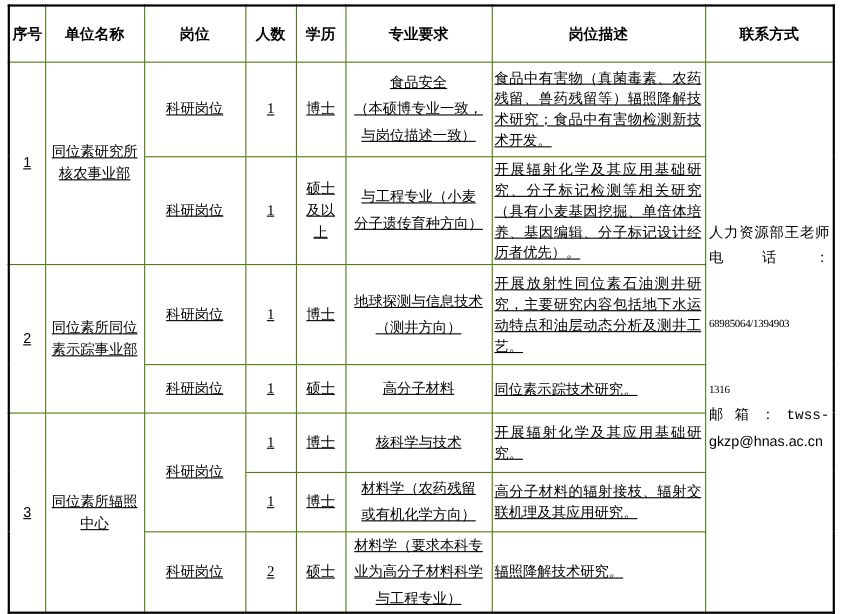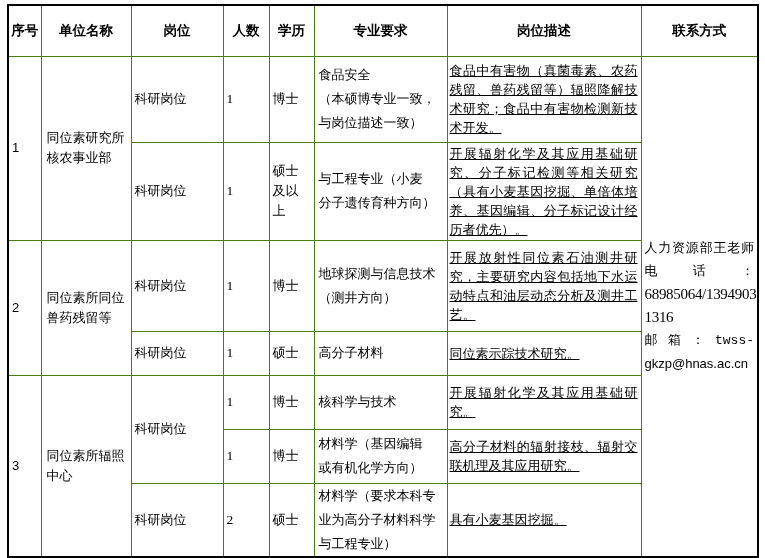--- a/index.html
+++ b/index.html
@@ -19,37 +19,37 @@
   tr.r2a { height:91px; }
   tr.r2b { height:44px; }
   tr.r3a { height:54px; }
   tr.r3b { height:54px; }
   tr.r3c { height:74px; }
   th {
     font-size:13.5px; font-weight:bold; text-align:center;
     vertical-align:middle; padding:0 2px;
   }
   td.c {
-    text-align:left; vertical-align:middle;
-    font-size:13px; line-height:20px; padding:0 3px;
+    text-align:center; vertical-align:middle;
+    font-size:13px; line-height:20px; padding:0 3px;text-decoration:underline;
   }
   .pre { white-space:pre-line; }
   td.unit { padding:0 5px; }
   td.req  { line-height:24px; padding:0 4px; }
   td.cnt  { font-family:"Liberation Serif", serif; font-size:13.5px; }
   td.desc {
     text-align:justify; vertical-align:middle;
     font-size:13px; line-height:19px; padding:1px 3px 1px 2px;text-decoration:underline;
   }
   td.contact { vertical-align:middle; padding:0 3px; }
   .cl { font-size:13px; line-height:23px; text-align:left; }
   .cl.spread { text-align:justify; text-align-last:justify;font-family:Liberation Mono, monospace; }
   .cl.num {
     font-family:"Liberation Serif", serif;
-    font-size:15px; letter-spacing:-0.3px;
+    font-size:10px; letter-spacing:-0.3px;margin-top:37px;
   }
 </style>
 </head>
 <body>
 
 <div class="page">
   <table class="recruit">
     <colgroup>
       <col style="width:33px">
         <col style="width:90px">
@@ -99,21 +99,21 @@
         <td class="c pre">硕士
 及以
 上</td>
         <td class="c pre req">与工程专业（小麦
 分子遗传育种方向）</td>
         <td class="desc">开展辐射化学及其应用基础研究、分子标记检测等相关研究（具有小麦基因挖掘、单倍体培养、基因编辑、分子标记设计经历者优先）。</td>
       </tr>
       <tr class="r2a">
         <td class="c" rowspan="2">2</td>
         <td class="c pre unit" rowspan="2">同位素所同位
-兽药残留等</td>
+素示踪事业部</td>
         <td class="c">科研岗位</td>
         <td class="c cnt">1</td>
         <td class="c pre">博士</td>
         <td class="c pre req">地球探测与信息技术
 （测井方向）</td>
         <td class="desc">开展放射性同位素石油测井研究，主要研究内容包括地下水运动特点和油层动态分析及测井工艺。</td>
       </tr>
       <tr class="r2b">
         <td class="c">科研岗位</td>
         <td class="c cnt">1</td>
@@ -127,28 +127,28 @@
 中心</td>
         <td class="c" rowspan="2">科研岗位</td>
         <td class="c cnt">1</td>
         <td class="c pre">博士</td>
         <td class="c pre req">核科学与技术</td>
         <td class="desc">开展辐射化学及其应用基础研究。</td>
       </tr>
       <tr class="r3b">
         <td class="c cnt">1</td>
         <td class="c pre">博士</td>
-        <td class="c pre req">材料学（基因编辑
+        <td class="c pre req">材料学（农药残留
 或有机化学方向）</td>
         <td class="desc">高分子材料的辐射接枝、辐射交联机理及其应用研究。</td>
       </tr>
       <tr class="r3c">
         <td class="c">科研岗位</td>
         <td class="c cnt">2</td>
         <td class="c pre">硕士</td>
         <td class="c pre req">材料学（要求本科专
 业为高分子材料科学
 与工程专业）</td>
-        <td class="desc">具有小麦基因挖掘。</td>
+        <td class="desc">辐照降解技术研究。</td>
       </tr>
     </tbody>
   </table>
 </div>
 
 </body></html>

